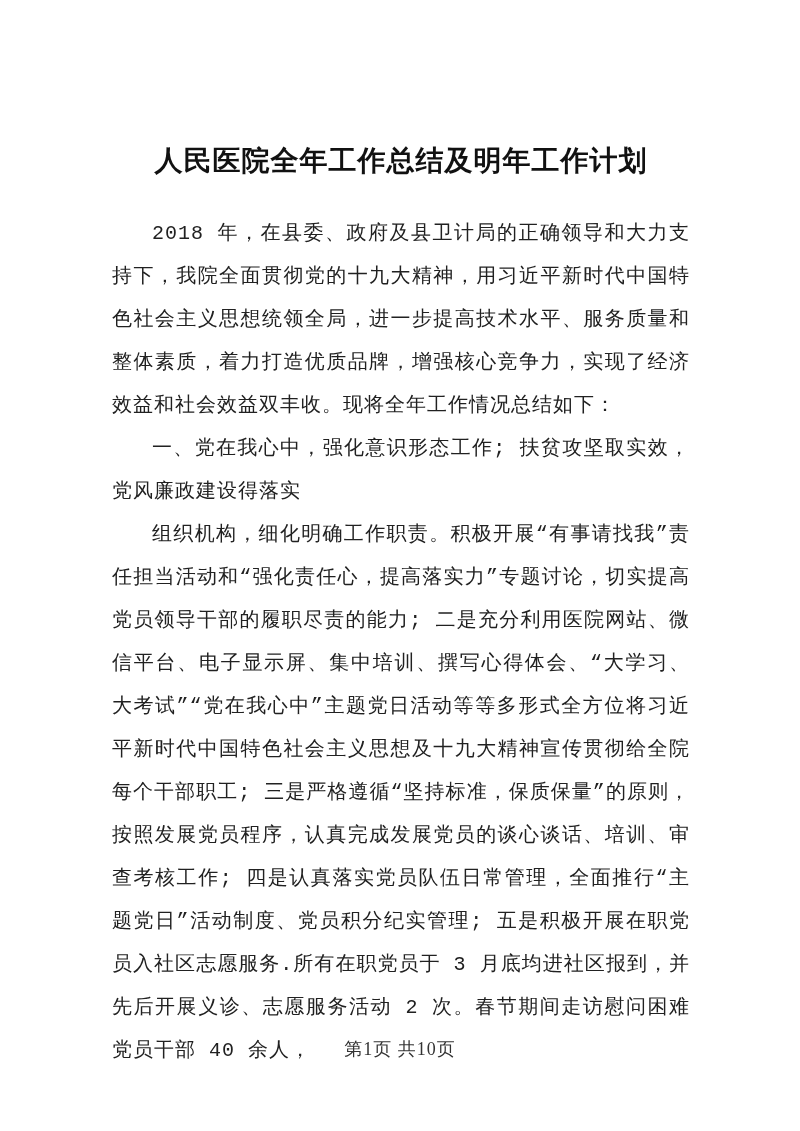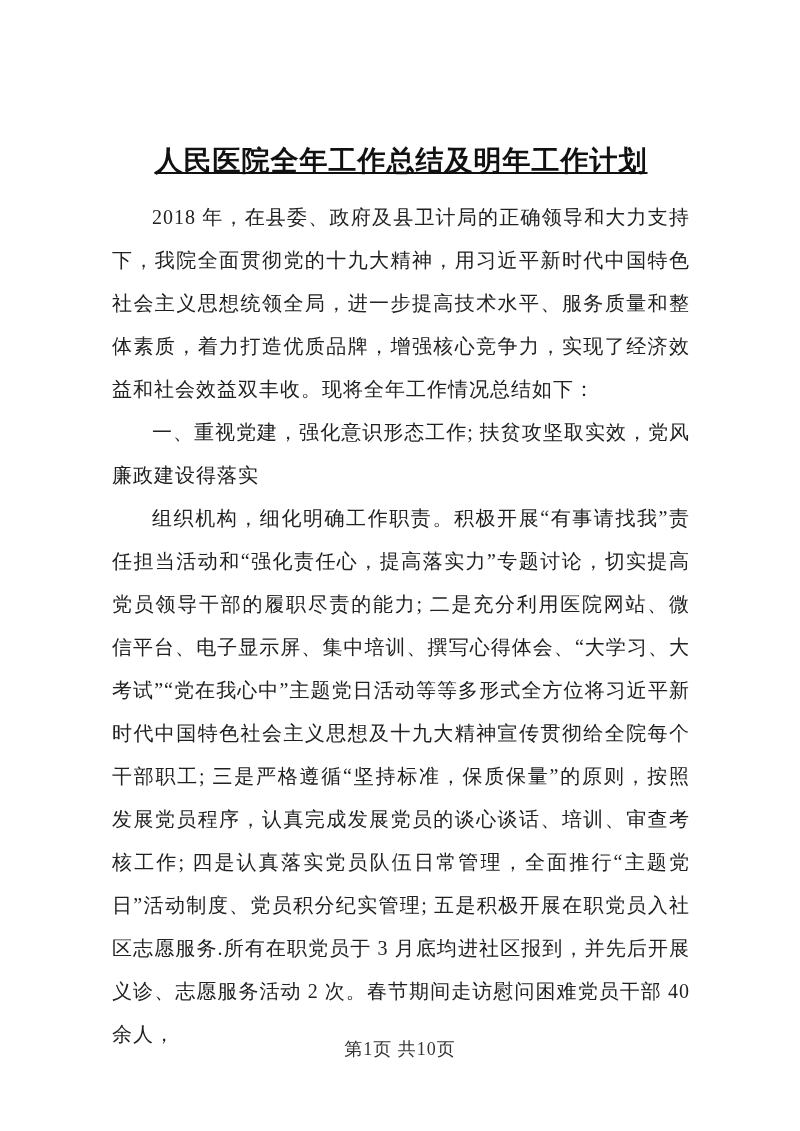--- a/index.html
+++ b/index.html
@@ -17,55 +17,55 @@
       font-family: "Liberation Serif", "DejaVu Serif", serif;
       color: #1f1f1f;
     }
     .content {
       position: absolute;
       left: 112px;
       right: 110px;
       top: 140px;
     }
     .doc-title {
-      margin: 0 0 14px 0;
+      margin: 0 0 30px 0;
       font-size: 28px;
       line-height: 42px;
       font-weight: bold;
       text-align: center;
       letter-spacing: 1px;
       color: #111111;
-      text-decoration: underline;
     }
     .para {
       margin: 0;
       font-size: 20px;
       line-height: 43px;
       letter-spacing: 1px;
       text-align: justify;
       text-justify: inter-character;
       text-indent: 2em;
       word-break: break-all;
       color: #212121;
+      font-family: Liberation Mono, monospace;
     }
     .page-footer {
       position: absolute;
       left: 0;
       right: 0;
       bottom: 70px;
       text-align: center;
       font-size: 18px;
       letter-spacing: 1px;
       color: #333333;
     }
   </style>
 </head>
 <body>
 
 <div class="page">
   <div class="content">
     <h1 class="doc-title">人民医院全年工作总结及明年工作计划</h1>
     <p class="para">2018 年，在县委、政府及县卫计局的正确领导和大力支持下，我院全面贯彻党的十九大精神，用习近平新时代中国特色社会主义思想统领全局，进一步提高技术水平、服务质量和整体素质，着力打造优质品牌，增强核心竞争力，实现了经济效益和社会效益双丰收。现将全年工作情况总结如下：</p>
-    <p class="para">一、重视党建，强化意识形态工作; 扶贫攻坚取实效，党风廉政建设得落实</p>
+    <p class="para">一、党在我心中，强化意识形态工作; 扶贫攻坚取实效，党风廉政建设得落实</p>
     <p class="para">组织机构，细化明确工作职责。积极开展“有事请找我”责任担当活动和“强化责任心，提高落实力”专题讨论，切实提高党员领导干部的履职尽责的能力; 二是充分利用医院网站、微信平台、电子显示屏、集中培训、撰写心得体会、“大学习、大考试”“党在我心中”主题党日活动等等多形式全方位将习近平新时代中国特色社会主义思想及十九大精神宣传贯彻给全院每个干部职工; 三是严格遵循“坚持标准，保质保量”的原则，按照发展党员程序，认真完成发展党员的谈心谈话、培训、审查考核工作; 四是认真落实党员队伍日常管理，全面推行“主题党日”活动制度、党员积分纪实管理; 五是积极开展在职党员入社区志愿服务.所有在职党员于 3 月底均进社区报到，并先后开展义诊、志愿服务活动 2 次。春节期间走访慰问困难党员干部 40 余人，</p>
   </div>
   <div class="page-footer">第1页 共10页</div>
 </div>
 
 </body></html>

